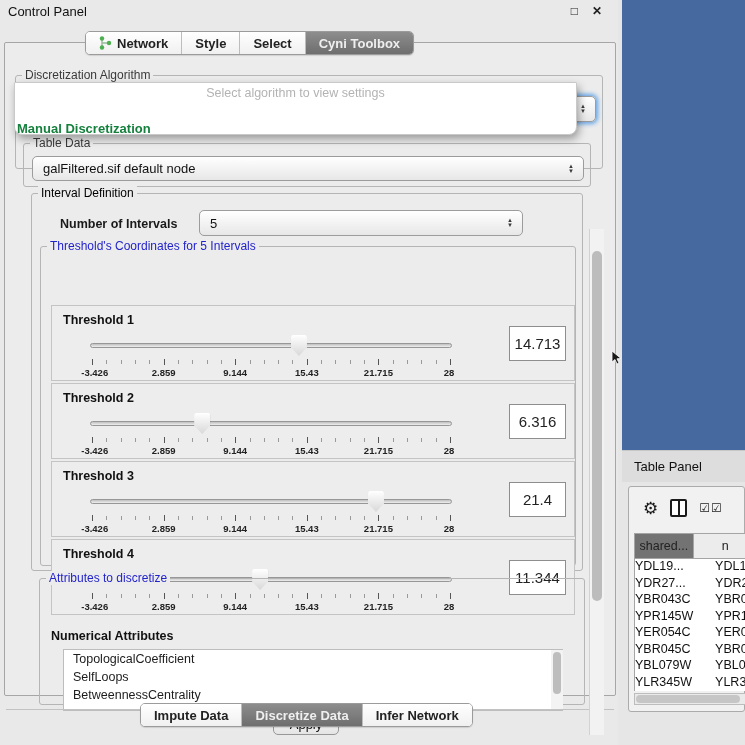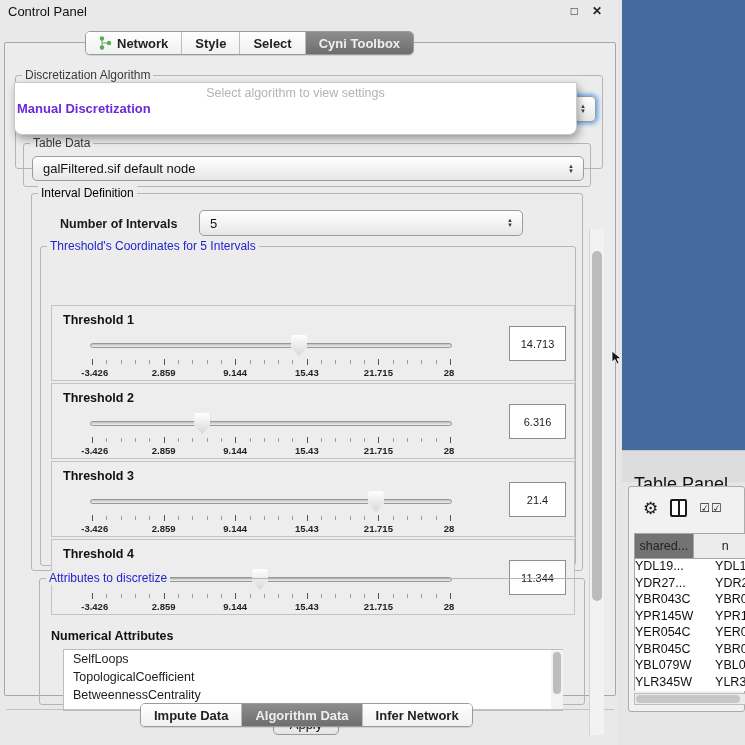--- a/index.html
+++ b/index.html
@@ -32,58 +32,58 @@
   .gt.dark { color:#3a3a3a; }
 
   
   .combo { position:absolute; background:linear-gradient(#ffffff,#e7e7e7); border:1px solid #9c9c9c; border-radius:5px; display:flex; align-items:center; padding:0 10px; font-size:13px; color:#111; }
   .combo .spin { position:absolute; right:9px; top:50%; transform:translateY(-50%); display:flex; flex-direction:column; line-height:5px; font-size:6px; color:#3a3a3a; }
   .combo.focused { box-shadow:0 0 4px 2px rgba(86,157,229,.9); }
 
   
   .popup { position:absolute; left:14px; top:82px; width:563px; height:53px; background:#ffffff; border:1px solid #c9c9c9; border-radius:1px 1px 8px 8px; box-shadow:2px 4px 9px rgba(0,0,0,.35); z-index:50; }
   .popup .hdr { height:17px; text-align:center; color:#b3b3b3; font-size:12.5px; padding-top:3px; }
-  .popup .item { height:17px; padding:0 2px; font-size:13px; color:#6d28d9; display:flex; align-items:center; }
+  .popup .item { height:17px; padding:0 2px; font-size:13px; color:#15803d; display:flex; align-items:center;margin-top:20px; }
   .popup .item.bold { font-weight:bold; }
 
   
   .thr-stack { position:absolute; left:46px; top:262px; width:524px; display:flex; flex-direction:column; gap:2px; }
   .thr-panel { position:relative; height:76px; background:#ededed; border:1px solid #c4c4c4; }
   .thr-label { position:absolute; left:11px; top:7px; font-size:12.5px; font-weight:bold; color:#111; }
   .slider { position:absolute; left:38px; top:26px; width:362px; height:46px; }
   .track { position:absolute; left:0; right:0; top:11px; height:5px; background:linear-gradient(#bfbfbf,#efefef); border:1px solid #979797; border-radius:3px; }
   .thumb { position:absolute; top:3px; width:16px; height:21px; background:linear-gradient(#ffffff,#d8d8d8); clip-path:polygon(8% 0,92% 0,100% 10%,100% 58%,50% 100%,0 58%,0 10%); filter:drop-shadow(0 0 1px #777); }
   .ticks { position:absolute; left:2px; right:2px; top:27px; height:7px; }
   .tick { position:absolute; top:1px; width:1px; height:4px; background:#9a9a9a; }
   .tick.major { top:0; height:6px; background:#555; }
   .tick-labels { position:absolute; left:2px; right:2px; top:35px; height:11px; }
   .tick-labels span { position:absolute; transform:translateX(-50%); font-size:9.5px; font-weight:bold; color:#222; white-space:nowrap; }
   .tick-labels span:first-child { transform:translateX(-40%); }
   .tick-labels span:last-child { transform:translateX(-60%); }
-  .thr-value { position:absolute; right:8px; top:20px; width:57px; height:35px; background:#ffffff; border:1px solid #8e8e8e; font-size:11px; color:#222; display:flex; align-items:center; justify-content:center; }
+  .thr-value { position:absolute; right:8px; top:20px; width:57px; height:35px; background:#ffffff; border:1px solid #8e8e8e; font-size:15px; color:#222; display:flex; align-items:center; justify-content:center; }
 
   
   .attr-label { position:absolute; left:46px; top:586px; font-size:12.5px; font-weight:bold; color:#111; }
   .attr-list { position:absolute; left:58px; top:606px; width:500px; height:62px; background:#ffffff; border:1px solid #bdbdbd; overflow:hidden; }
   .attr-row { padding:1px 0 1px 9px; font-size:12.5px; color:#1c1c1c; line-height:16px; }
   .attr-scroll { position:absolute; right:1px; top:1px; width:12px; height:60px; background:#f3f3f3; }
   .attr-scroll .th { position:absolute; left:2px; top:2px; width:8px; height:42px; background:#bdbdbd; border-radius:4px; }
 
   .apply-btn { position:absolute; left:268px; top:670px; width:66px; height:22px; background:linear-gradient(#ffffff,#e4e4e4); border:1px solid #979797; border-radius:5px; font-size:13px; color:#111; display:flex; align-items:center; justify-content:center; }
   .bottom-sep { position:absolute; left:1px; right:1px; top:666px; border-top:1px solid #c2c2c2; }
 
   
   .vscroll { position:absolute; left:584px; top:186px; width:15px; height:506px; background:#f2f2f2; border-left:1px solid #d2d2d2; }
   .vscroll .th { position:absolute; left:2px; top:22px; width:10px; height:350px; background:#bcbcbc; border-radius:6px; }
 
   
   .netframe { position:absolute; left:622px; top:0; width:123px; height:450px; background:#46699f; }
 
   .tablepanel-hdr { position:absolute; left:622px; top:450px; width:123px; height:32px; background:#dddddd; border-top:1px solid #c7c7c7; }
-  .tablepanel-hdr .t { position:absolute; left:12px; top:23px; font-size:18px; color:#111; }
+  .tablepanel-hdr .t { position:absolute; left:12px; top:8px; font-size:13px; color:#111; }
   .tablepanel { position:absolute; left:628px; top:486px; width:117px; height:226px; background:#f1f1f1; border:1px solid #ababab; border-radius:3px; }
   .tp-toolbar { position:absolute; left:0; top:0; width:100%; height:42px; display:flex; align-items:center; gap:12px; padding-left:14px; }
   .gear { font-size:17px; color:#1a1a1a; }
   .colicon { width:17px; height:18px; border:2px solid #1a1a1a; border-radius:2px; position:relative; background:#fff; }
   .colicon::after { content:""; position:absolute; left:50%; top:0; bottom:0; width:2px; background:#1a1a1a; transform:translateX(-50%); }
   .checks { font-size:12px; color:#222; letter-spacing:1px; }
   .tp-table { position:absolute; left:5px; top:46px; width:112px; height:158px; overflow:hidden; border-left:1px solid #a5a5a5; border-top:1px solid #a5a5a5; background:#fff; }
   .tp-hrow { display:flex; height:25px; border-bottom:1px solid #a5a5a5; }
   .tp-hcell { font-size:12.5px; color:#222; display:flex; align-items:center; justify-content:center; border-right:1px solid #a5a5a5; }
   .tp-hcell.c1 { width:78px; background:#737373; }
@@ -328,23 +328,23 @@
           <div class="thr-value">11.344</div>
         </div>
       </div>
 
     <div class="group" style="left:34px; top:535px; width:546px; height:127px;">
       <span class="gt blue">Attributes to discretize</span>
     </div>
     <div class="attr-label">Numerical Attributes</div>
     <div class="attr-list">
 
+        <div class="attr-row">TopologicalCoefficient</div>
+
         <div class="attr-row">SelfLoops</div>
-
-        <div class="attr-row">TopologicalCoefficient</div>
 
         <div class="attr-row">BetweennessCentrality</div>
       </div>
     <div class="attr-scroll" style="left:546px; top:607px; position:absolute; height:60px;">
         <div class="th"></div>
       </div>
 
     <div class="bottom-sep"></div>
     <button class="apply-btn">Apply</button>
 
@@ -378,21 +378,21 @@
   <div class="popup">
     <div class="hdr">Select algorithm to view settings</div>
     <div class="item bold">Manual Discretization</div>
   </div>
 
   <div class="segbar botbar">
     <div class="seg">
         <span>Impute Data</span>
       </div>
     <div class="seg active">
-        <span>Algorithm Data</span>
+        <span>Discretize Data</span>
       </div>
     <div class="seg">
         <span>Infer Network</span>
       </div>
   </div>
 </div>
 
 <div class="netframe">
   
 </div>

